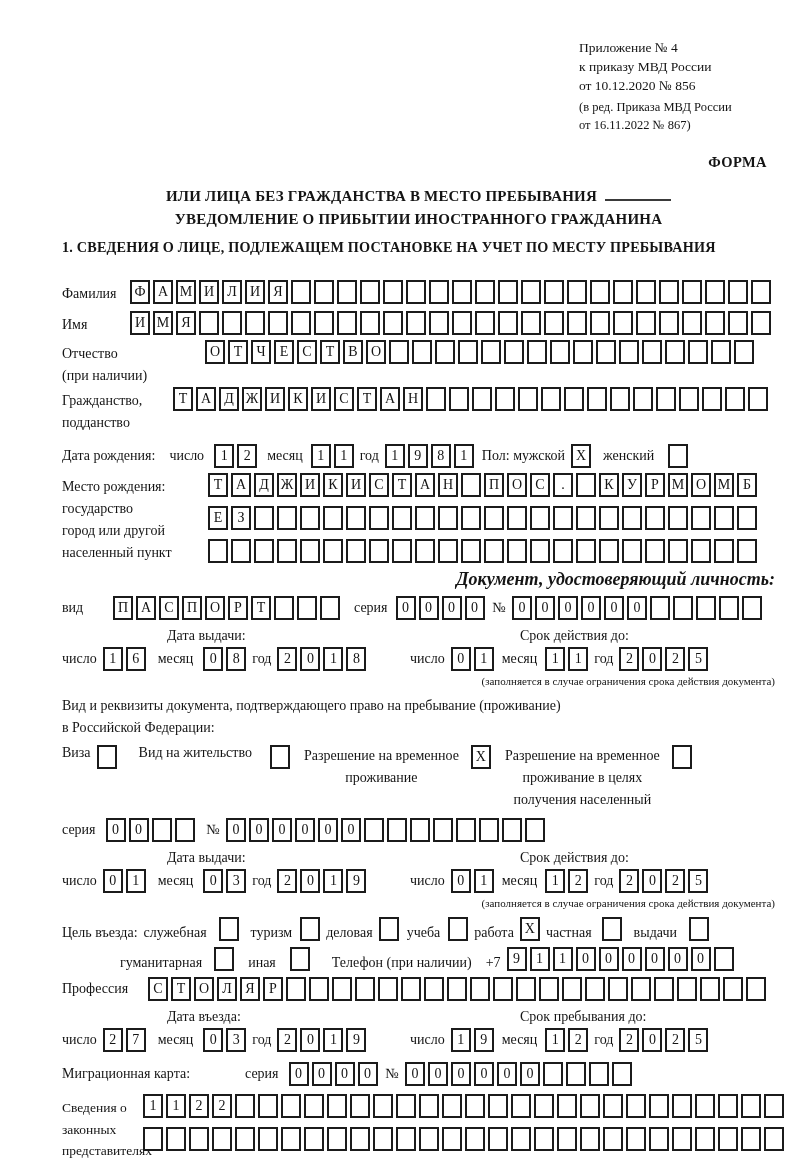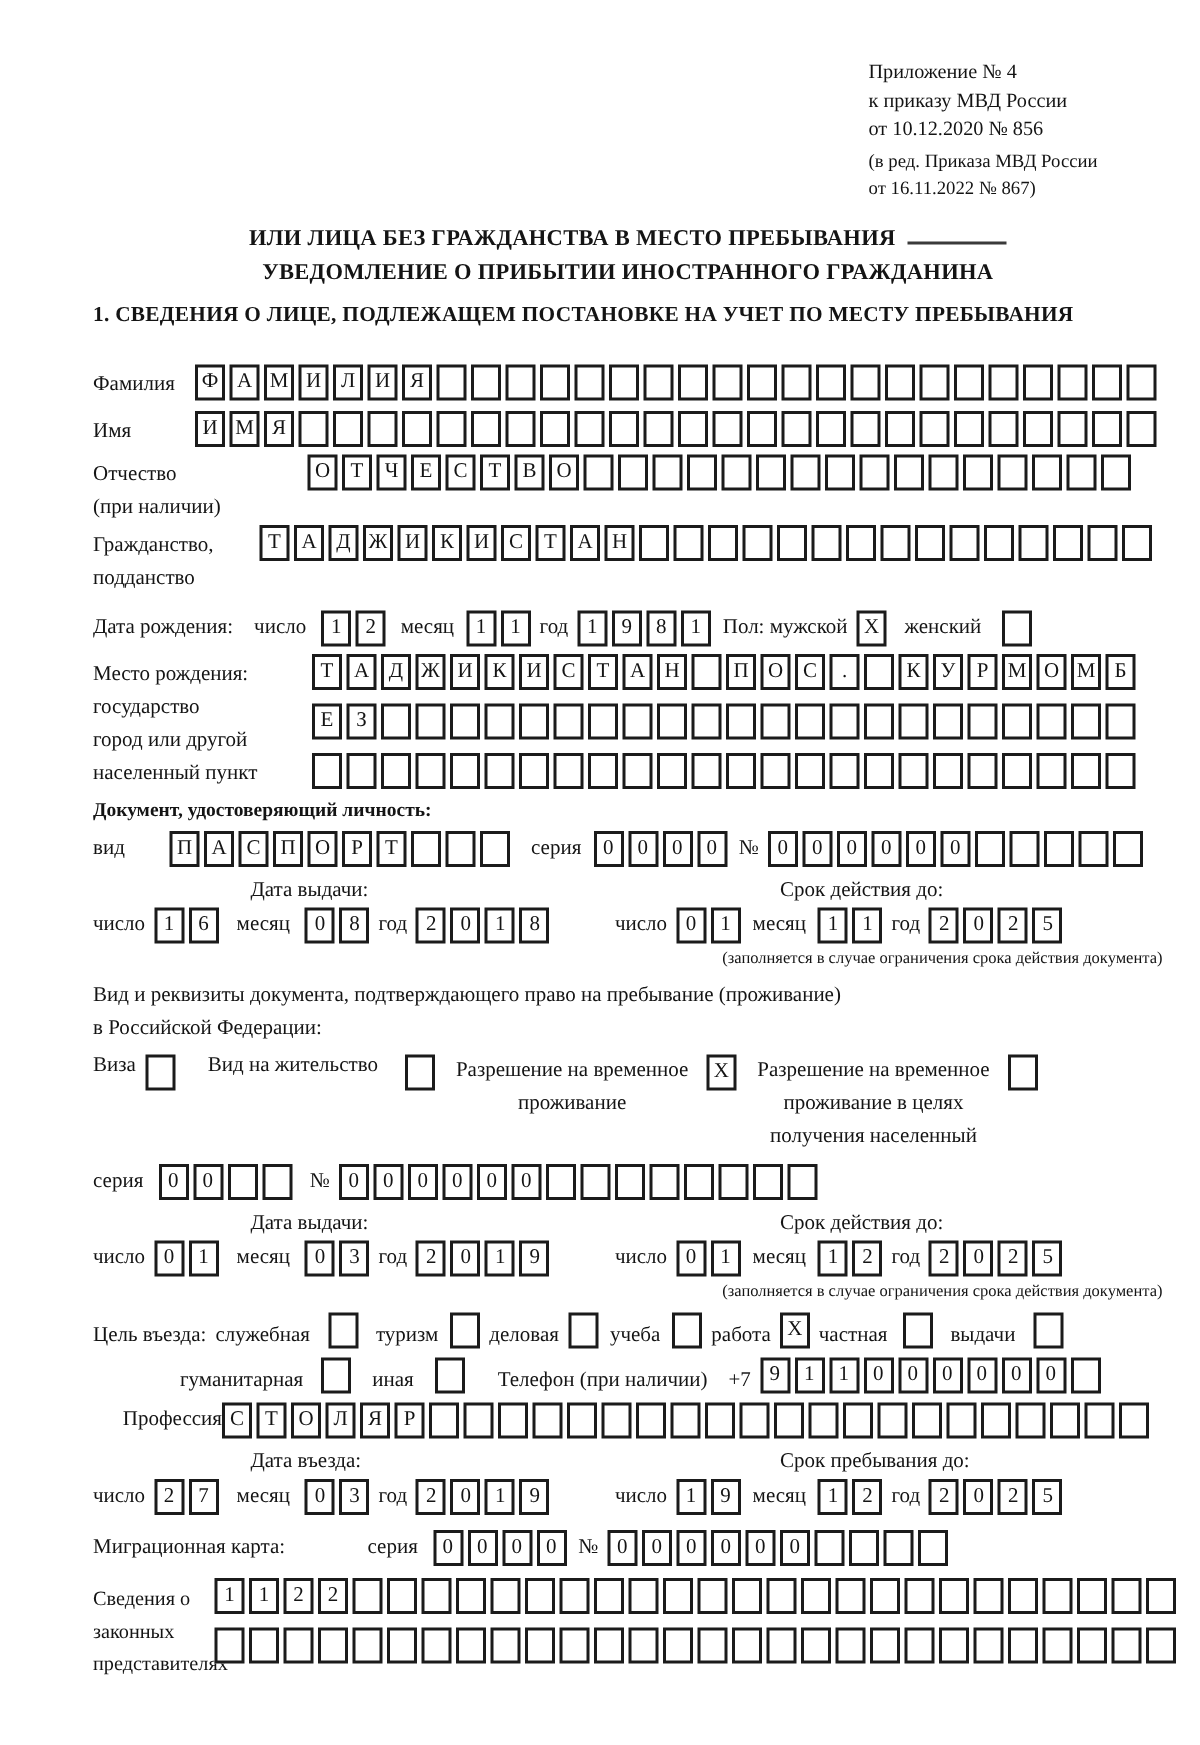--- a/index.html
+++ b/index.html
@@ -29,28 +29,28 @@
   .cells { display: inline-flex; gap: 3px; flex: none; }
   .cell {
     width: 20px; height: 24px; flex: none;
     border: 2px solid #1b1b1b; background: #fff;
     display: inline-flex; align-items: center; justify-content: center;
     font-size: 14px; line-height: 1;
   }
   .cellcol { display: flex; flex-direction: column; gap: 9px; }
 
   .w68 { width: 68px; } .w143 { width: 143px; } .w111 { width: 111px; }
-  .w146 { width: 146px; } .w51 { width: 51px; } .w86 { width: 86px; text-align: right; }
+  .w146 { width: 146px; } .w51 { width: 51px; } .w86 { width: 86px; }
   .w183 { width: 183px; } .w81 { width: 81px; font-size: 13.5px; }
 
   .mt4 { margin-top: 4px; } .mt5 { margin-top: 5px; } .mt6 { margin-top: 6px; }
   .mt8 { margin-top: 8px; } .mt10 { margin-top: 10px; }
   .mt24 { margin-top: 24px; }
 
-  .doc-header { text-align: left; font-weight: bold; font-size: 13px; margin-top: 4px; }
+  .doc-header { text-align: right; font-weight: bold; font-size: 18px; margin-top: 4px; font-style: italic; }
 
   .date-cols { display: flex; margin-top: 8px; }
   .dcol-left { width: 348px; flex: none; }
   .dcol-right { flex: 1; }
   .date-head { font-size: 14px; margin-bottom: 3px; }
   .dcol-left  .date-head { padding-left: 105px; }
   .dcol-right .date-head { padding-left: 110px; }
   .date-fields { display: flex; align-items: center; }
   .valid-note { font-size: 11px; text-align: right; margin-top: 4px; }
 
@@ -74,20 +74,21 @@
   <div class="ref-block">
     <div>Приложение № 4</div>
     <div>к приказу МВД России</div>
     <div>от 10.12.2020 № 856</div>
     <div class="ref-ed">
       <div>(в ред. Приказа МВД России</div>
       <div>от 16.11.2022 № 867)</div>
     </div>
   </div>
 
+  <div class="forma">ФОРМА</div>
 
   <div class="title">
     <div><span>ИЛИ ЛИЦА БЕЗ ГРАЖДАНСТВА В МЕСТО ПРЕБЫВАНИЯ</span><span class="title-underline"></span></div>
     <div>УВЕДОМЛЕНИЕ О ПРИБЫТИИ ИНОСТРАННОГО ГРАЖДАНИНА</div>
   </div>
 
   <div class="section-title">1. СВЕДЕНИЯ О ЛИЦЕ, ПОДЛЕЖАЩЕМ ПОСТАНОВКЕ НА УЧЕТ ПО МЕСТУ ПРЕБЫВАНИЯ</div>
 
   <div class="row mt24">
     <span class="lbl w68">Фамилия</span>

